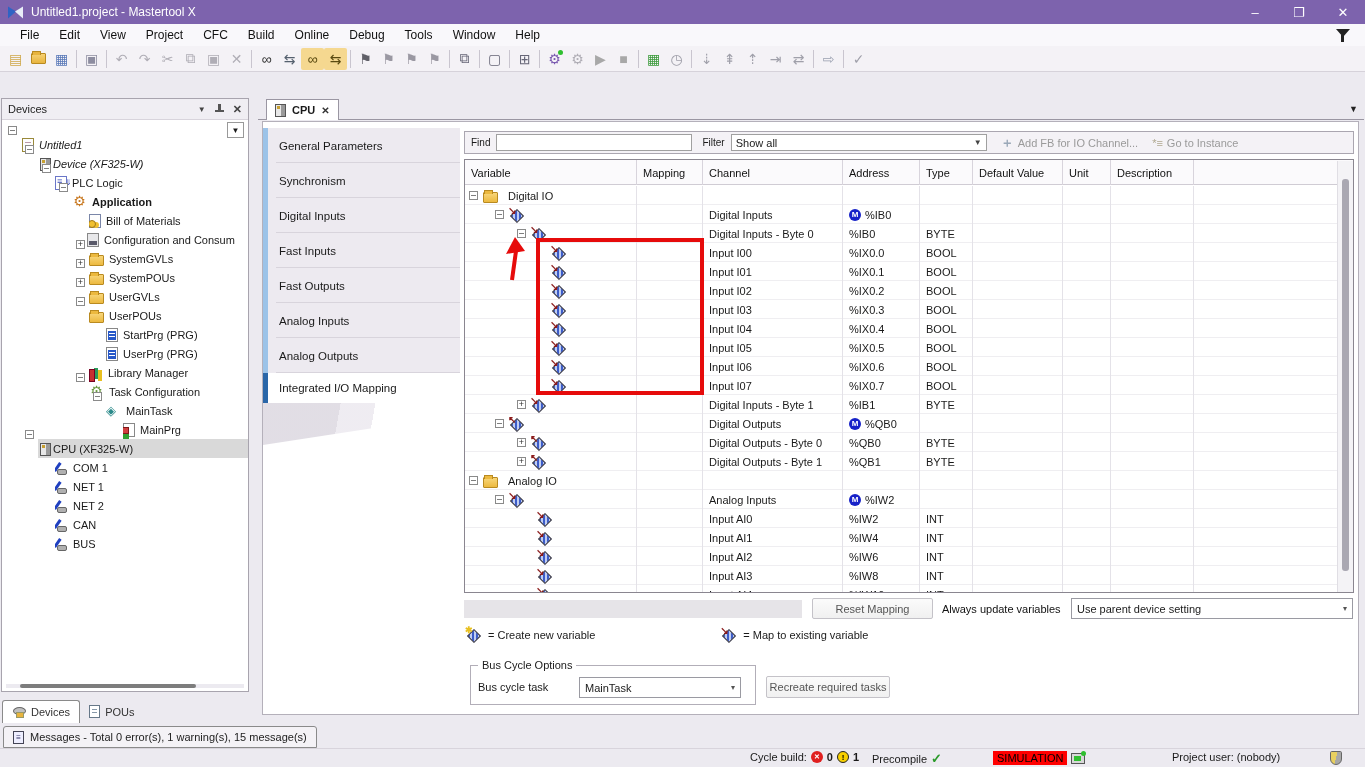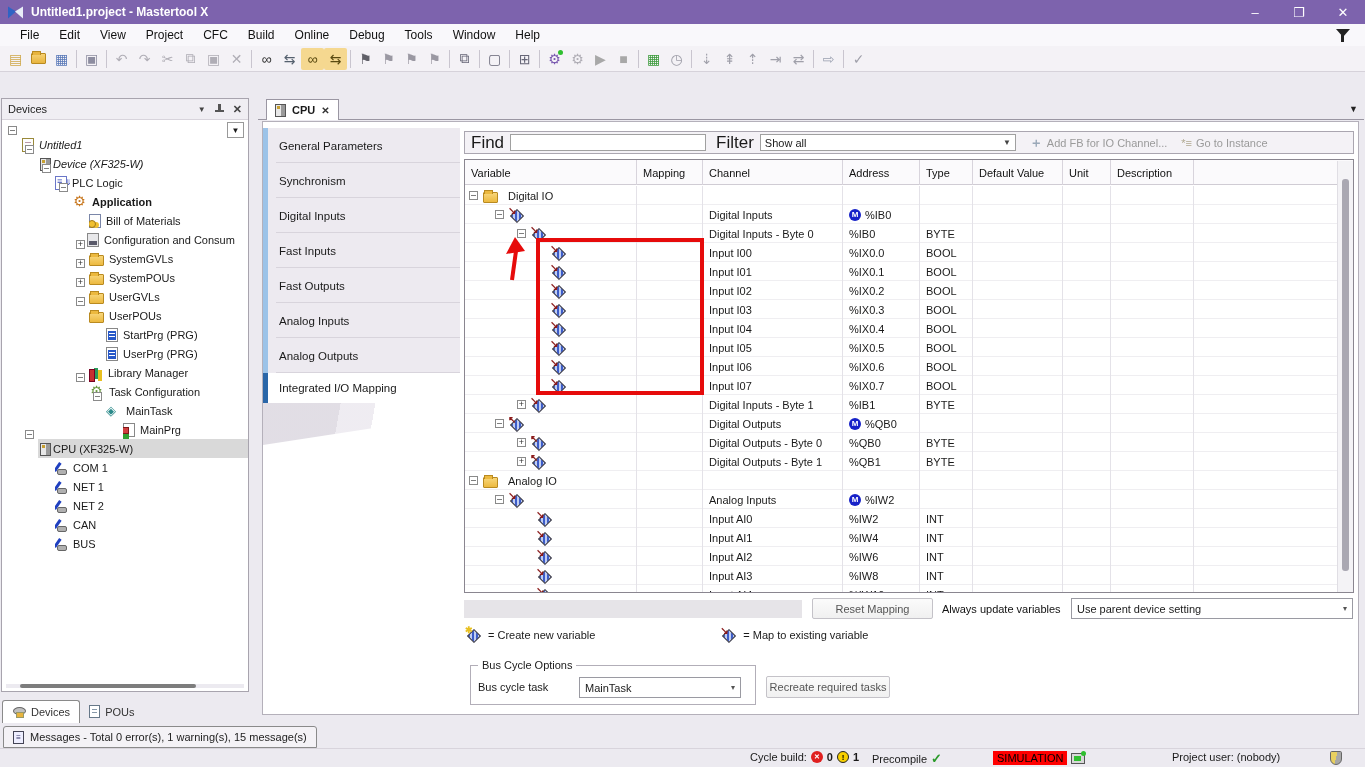--- a/index.html
+++ b/index.html
@@ -8,21 +8,21 @@
          background:#eceaf0; position:relative; }
 
   
   .titlebar { position:absolute; left:0; top:0; width:1365px; height:24px;
               background:#7d63ad; display:flex; align-items:center; color:#fff; }
   .app-icon { width:16px; height:14px; margin:0 7px 0 8px; position:relative; }
   .app-icon::before { content:""; position:absolute; left:0; top:1px; border-left:8px solid #2f63c4;
               border-top:6px solid transparent; border-bottom:6px solid transparent; transform:skewY(-8deg); }
   .app-icon::after { content:""; position:absolute; left:7px; top:1px; border-right:8px solid #e8eef8;
               border-top:6px solid transparent; border-bottom:6px solid transparent; transform:skewY(8deg); }
-  .win-title { font-size:12px;font-weight:bold; }
+  .win-title { font-size:12px; }
   .win-controls { margin-left:auto; display:flex; height:100%; }
   .win-btn { width:44px; height:100%; display:flex; align-items:center; justify-content:center;
              font-size:13px; color:#fff; }
 
   
   .menubar { position:absolute; left:0; top:24px; width:1365px; height:22px; background:#f9f8fb;
              display:flex; align-items:center; padding-left:10px; }
   .menu-item { padding:3px 10px; font-size:12px; color:#111; }
   .funnel { position:absolute; right:14px; top:3px; width:16px; height:16px; }
   .funnel::before { content:""; position:absolute; left:1px; top:2px; border-left:7px solid transparent;
@@ -129,21 +129,21 @@
              display:flex; align-items:center; padding-left:11px; font-size:11.5px; color:#1a1a1a; }
   .navitem::after { content:""; position:absolute; left:8px; right:0; bottom:0; height:1px; background:#d8d4dc; }
   .navitem.sel { background:#fff; border-left:5px solid #2a66a8; height:30px; }
   .navitem.sel::after { display:none; }
   .nav-wedge { height:42px; background:linear-gradient(100deg,#dedae2 0 38%, #edeaf0 38% 55%, #fff 55%); 
                clip-path:polygon(0 0,100% 0,100% 28%,0 100%); opacity:.9; }
 
   
   .findbar { position:absolute; left:201px; top:9px; width:890px; height:23px; background:#f4f2f6;
              border:1px solid #aaa6b0; display:flex; align-items:center; padding:0 4px; }
-  .findbar .flabel { font-size:17px; margin:0 6px 0 2px; }
+  .findbar .flabel { font-size:10px; margin:0 6px 0 2px; }
   .find-input { width:196px; height:17px; background:#fff; border:1px solid #a0a0a0; font:11px "Liberation Sans",sans-serif; padding:0 3px; }
   .filter-combo { width:256px; height:17px; background:#fff; border:1px solid #a0a0a0; display:flex;
                   align-items:center; padding:0 4px; font-size:11px; }
   .filter-combo .arr { margin-left:auto; font-size:8px; color:#444; }
   .fb-btn { display:flex; align-items:center; gap:4px; color:#9a9a9a; font-size:11px; margin-left:14px; }
   .fb-plus { color:#9aa8b8; font-weight:bold; font-size:13px; }
   .fb-go { color:#b0a890; font-size:11px; }
 
   
   .iotable { position:absolute; left:201px; top:37px; width:890px; height:434px; background:#fff;

